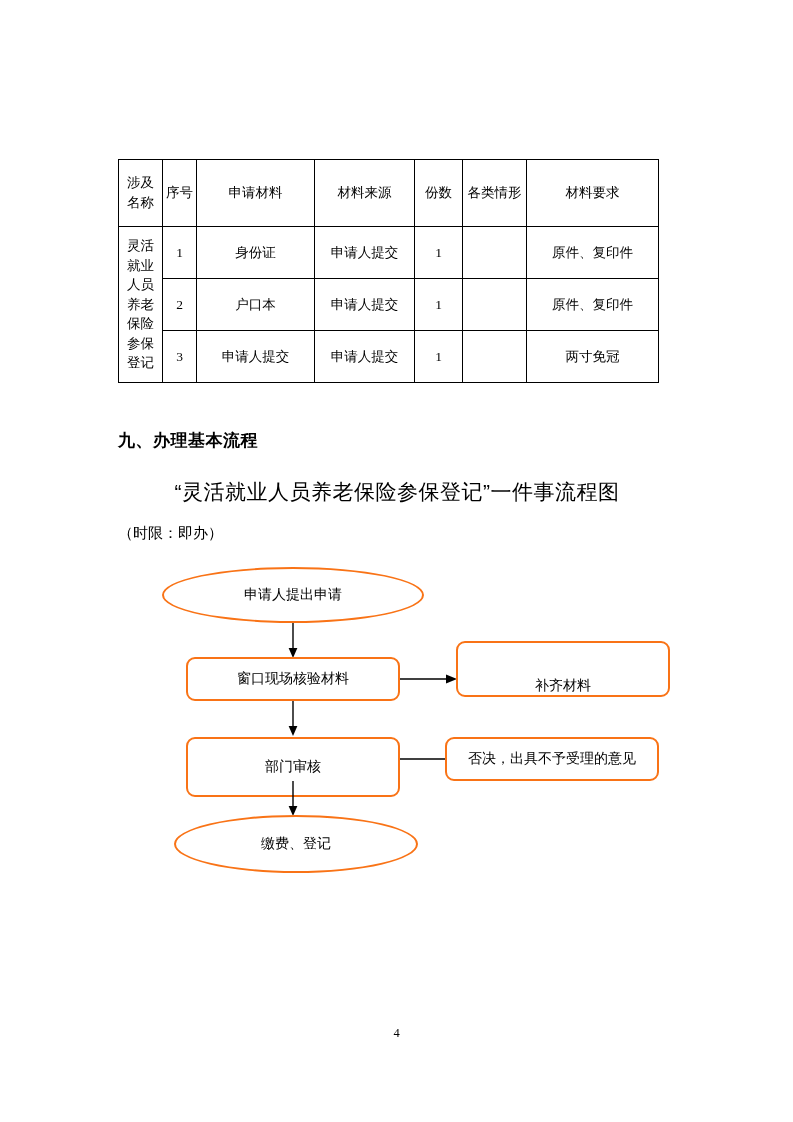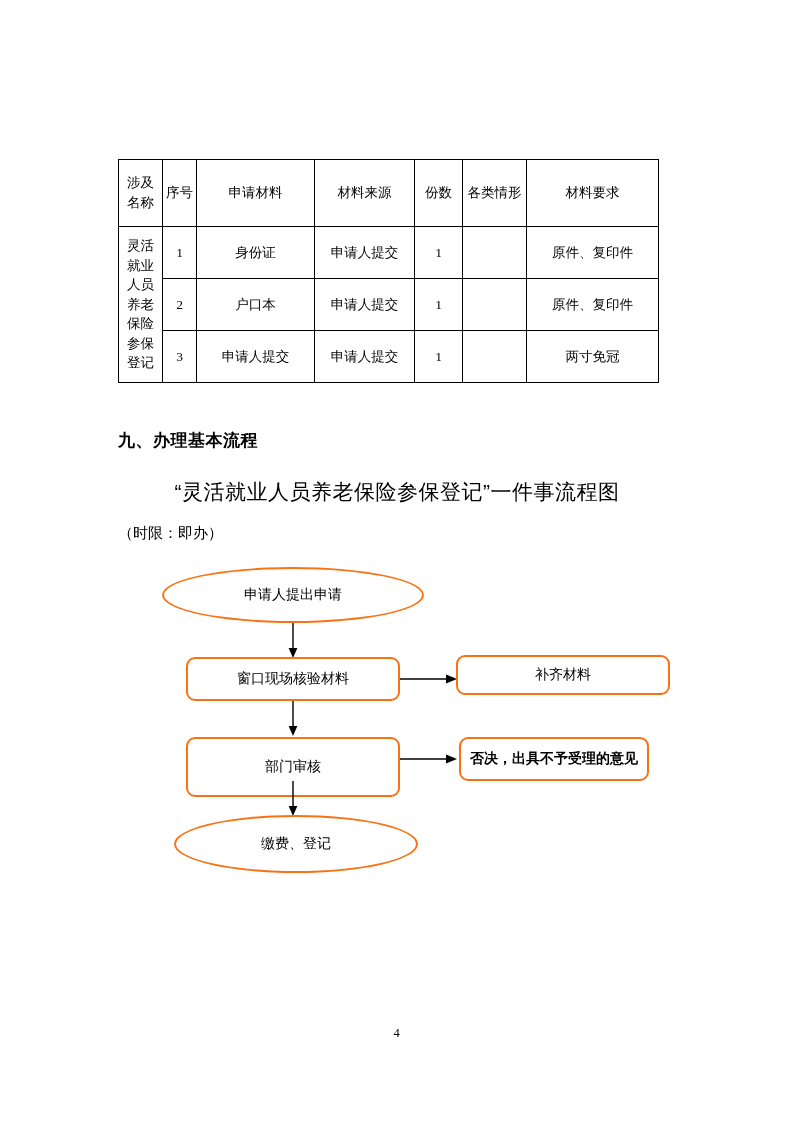--- a/index.html
+++ b/index.html
@@ -116,23 +116,23 @@
     justify-content: center;
     font-size: 14px;
     background: #ffffff;
     text-align: center;
   }
   .oval { border-radius: 50%; }
   .rrect { border-radius: 9px; }
 
   .n-start  { left: 44px;  top: 6px;   width: 262px; height: 56px; }
   .n-verify { left: 68px;  top: 96px;  width: 214px; height: 44px; }
-  .n-supp   { left: 338px; top: 94px;  width: 214px; height: 40px; }
+  .n-supp   { left: 338px; top: 80px;  width: 214px; height: 56px; align-items: flex-end; }
   .n-review { left: 68px;  top: 176px; width: 214px; height: 60px; text-align: center; }
-  .n-reject { left: 341px; top: 176px; width: 190px; height: 44px; font-weight: bold; }
+  .n-reject { left: 327px; top: 176px; width: 214px; height: 44px; }
   .n-pay    { left: 56px;  top: 254px; width: 244px; height: 58px; }
 
   .arrow-v, .arrow-h {
     position: absolute;
   }
   .arrow-v svg, .arrow-h svg { display: block; }
 </style>
 </head>
 <body>
 

